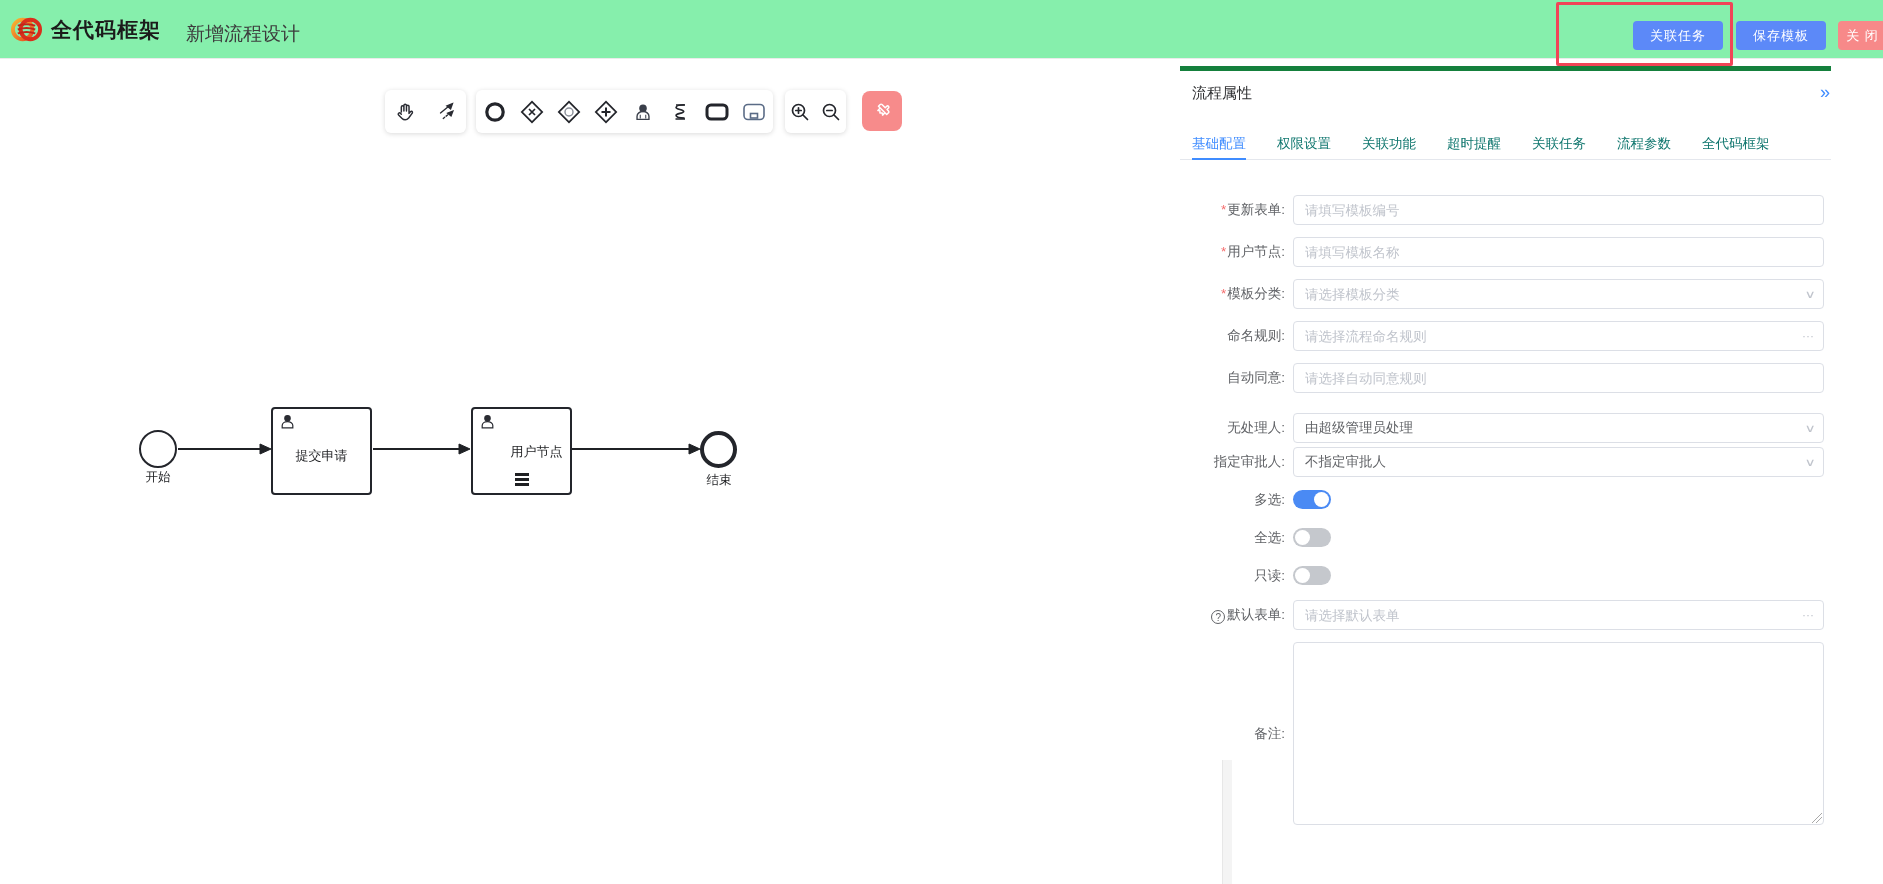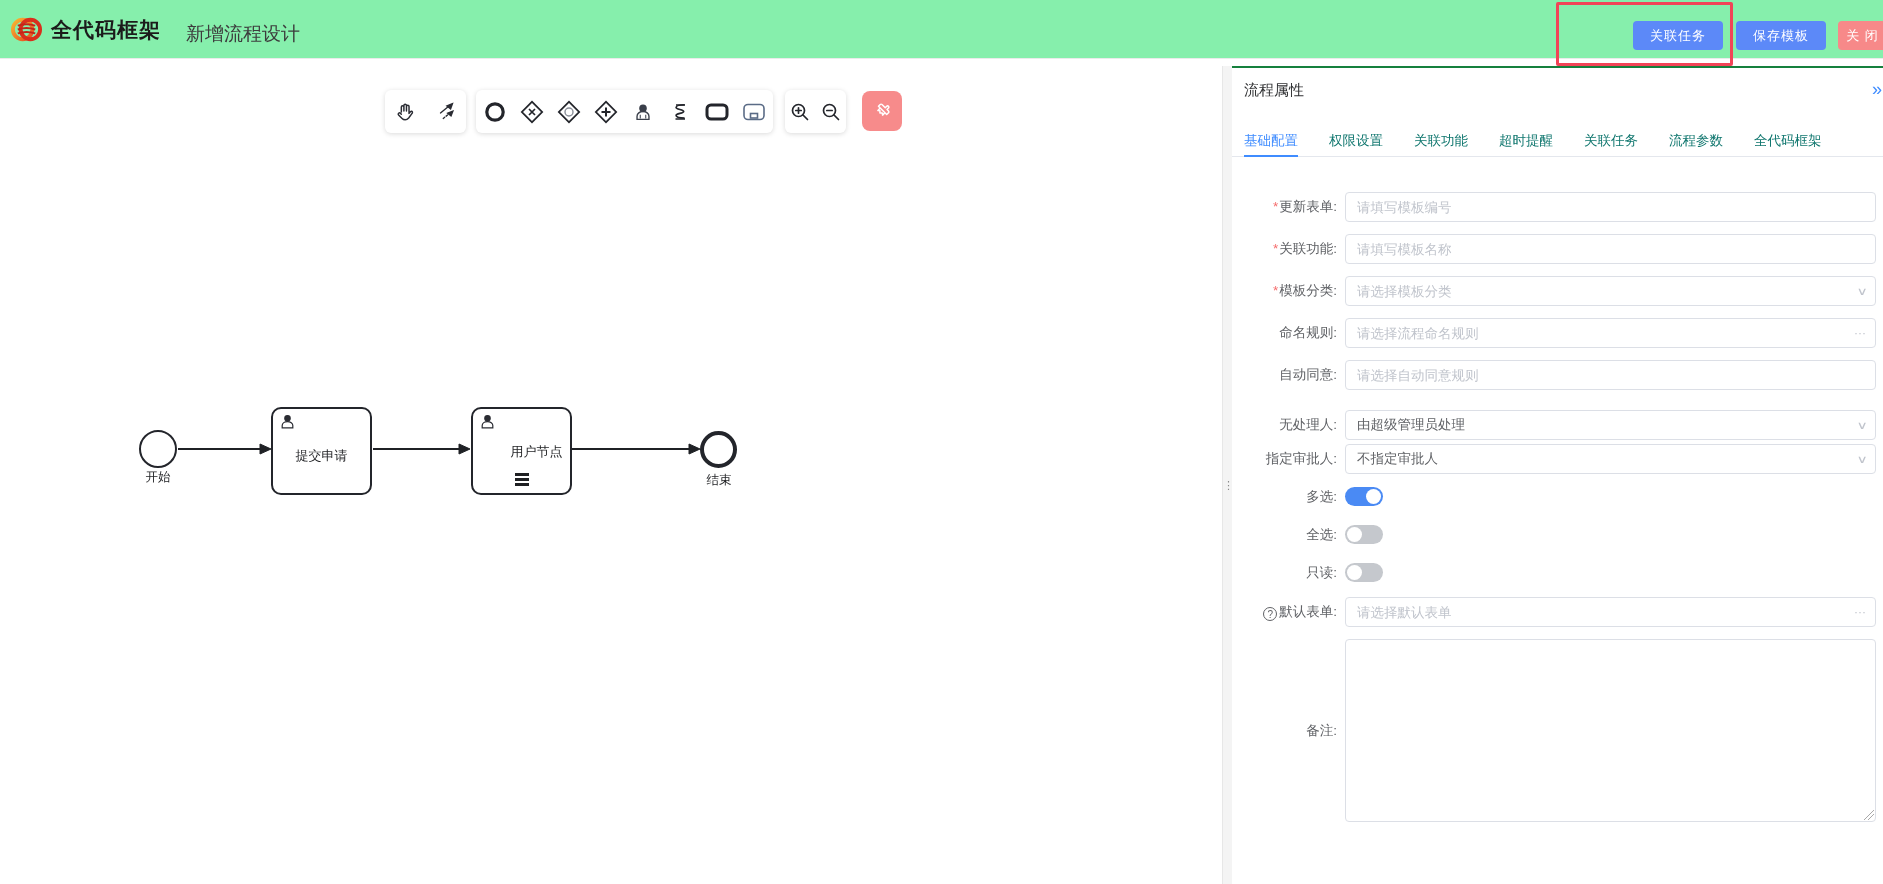--- a/index.html
+++ b/index.html
@@ -28,36 +28,36 @@
   .tool-btn { width:30px; height:30px; display:flex; align-items:center; justify-content:center;
     border-radius:4px; cursor:pointer; }
   .clear-btn { position:absolute; left:862px; top:31px; width:40px; height:40px; background:#f78b8b;
     border-radius:8px; display:flex; align-items:center; justify-content:center; cursor:pointer; border:none; }
 
   
   .evt-circle { position:absolute; border-radius:50%; background:#fff; }
   .start-evt { left:139px; top:370px; width:38px; height:38px; border:2.5px solid #23252b; }
   .end-evt   { left:700px; top:371px; width:37px; height:37px; border:4.5px solid #23252b; }
   .task { position:absolute; top:347px; width:101px; height:88px; background:#fff;
-    border:2px solid #23252b; border-radius:10px; cursor:pointer; }
+    border:2px solid #23252b; border-radius:4px; cursor:pointer; }
   .task-label { position:absolute; left:0; right:0; top:38px; text-align:center;
     font-size:13px; color:#1f2023; }
   .task-usericon { position:absolute; left:6px; top:4px; }
   .seq-marker { position:absolute; left:50%; bottom:7px; transform:translateX(-50%);
     display:flex; flex-direction:column; gap:2.5px; }
   .seq-marker i { display:block; width:14px; height:2.6px; background:#1f2023; }
   .node-label { position:absolute; font-size:12.5px; color:#1f2023; text-align:center; width:44px; }
 
   
   .divider { position:absolute; left:1222px; top:66px; width:10px; height:818px;
     background:#f4f4f4; border-left:1px solid #e7e7e7; cursor:col-resize; }
   .grip { position:absolute; left:1223px; top:481px; width:9px; text-align:center;
     color:#8b8b8b; font-size:11px; line-height:9px; letter-spacing:0; }
-  .panel { position:absolute; left:1232px; top:66px; width:651px; height:694px;
-    background:#fff; border-top:2px solid #15803d; }
+  .panel { position:absolute; left:1180px; top:66px; width:651px; height:694px;
+    background:#fff; border-top:5px solid #15803d; }
   .panel-title { position:absolute; left:12px; top:13px; font-size:15px; color:#303133; font-weight:500; }
   .collapse-icon { position:absolute; right:1px; top:11px; color:#3f8cff; font-size:18px; cursor:pointer; }
   .tabs { position:absolute; left:0; top:58px; width:100%; height:31px; border-bottom:1px solid #e4e7ed;
     display:flex; gap:31px; padding-left:12px; }
   .tab { font-size:13.5px; color:#0f766e; line-height:29px; height:31px; cursor:pointer; }
   .tab.active { color:#3f8cff; border-bottom:2px solid #3f8cff; }
 
   .form-row { position:absolute; left:0; width:644px; display:flex; align-items:center; }
   .f-label { width:105px; text-align:right; font-size:13.5px; color:#606266; flex:0 0 105px; }
   .req { color:#f56c6c; margin-right:1px; }
@@ -259,21 +259,21 @@
       <span class="tab">流程参数</span>
       <span class="tab">全代码框架</span>
     </div>
 
     <div class="form-row" style="top:124px;">
       <span class="f-label"><span class="req">*</span><span>更新表单:</span></span>
       <span class="ctrl-wrap"><input class="ctl" placeholder="请填写模板编号" style=""></span>
     </div>
 
     <div class="form-row" style="top:166px;">
-      <span class="f-label"><span class="req">*</span><span>关联功能:</span></span>
+      <span class="f-label"><span class="req">*</span><span>用户节点:</span></span>
       <span class="ctrl-wrap"><input class="ctl" placeholder="请填写模板名称" style=""></span>
     </div>
 
     <div class="form-row" style="top:208px;">
       <span class="f-label"><span class="req">*</span><span>模板分类:</span></span>
       <span class="ctrl-wrap">
         <input class="ctl" readonly="" placeholder="请选择模板分类" style="">
         <span class="suffix chevron">∨</span>
       </span>
     </div>

